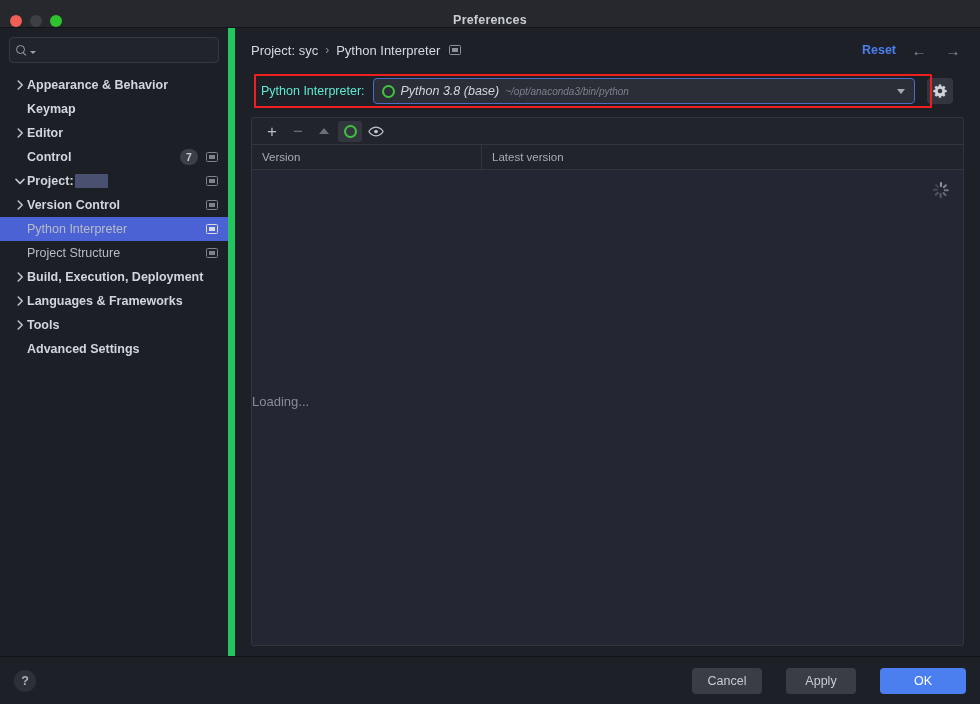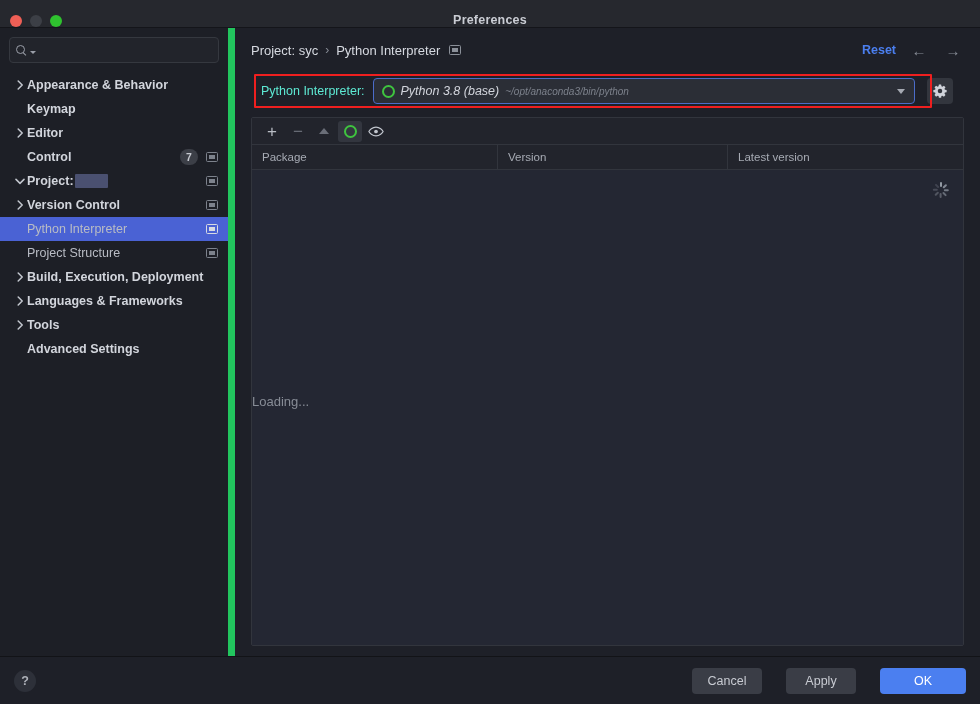--- a/index.html
+++ b/index.html
@@ -432,21 +432,20 @@
           </div>
           <div class="tb-btn">
             <svg width="16" height="11" viewBox="0 0 18 12">
               <path d="M9 1C4.8 1 1.8 4.2 1 6c0.8 1.8 3.8 5 8 5s7.2-3.2 8-5c-0.8-1.8-3.8-5-8-5z" fill="none" stroke="#c2c6ce" stroke-width="1.3"></path>
               <circle cx="9" cy="6" r="2.1" fill="#c2c6ce"></circle>
             </svg>
           </div>
         </div>
 
         <div class="pkg-head">
-          <div class="col-pkg">Package</div>
           <div class="col-ver">Version</div>
           <div class="col-late">Latest version</div>
         </div>
 
         <div class="pkg-body">
           <div class="loading-text">Loading...</div>
           <div class="spinner">
             <i style="transform:rotate(0deg);opacity:.95"></i>
             <i style="transform:rotate(45deg);opacity:.8"></i>
             <i style="transform:rotate(90deg);opacity:.68"></i>

